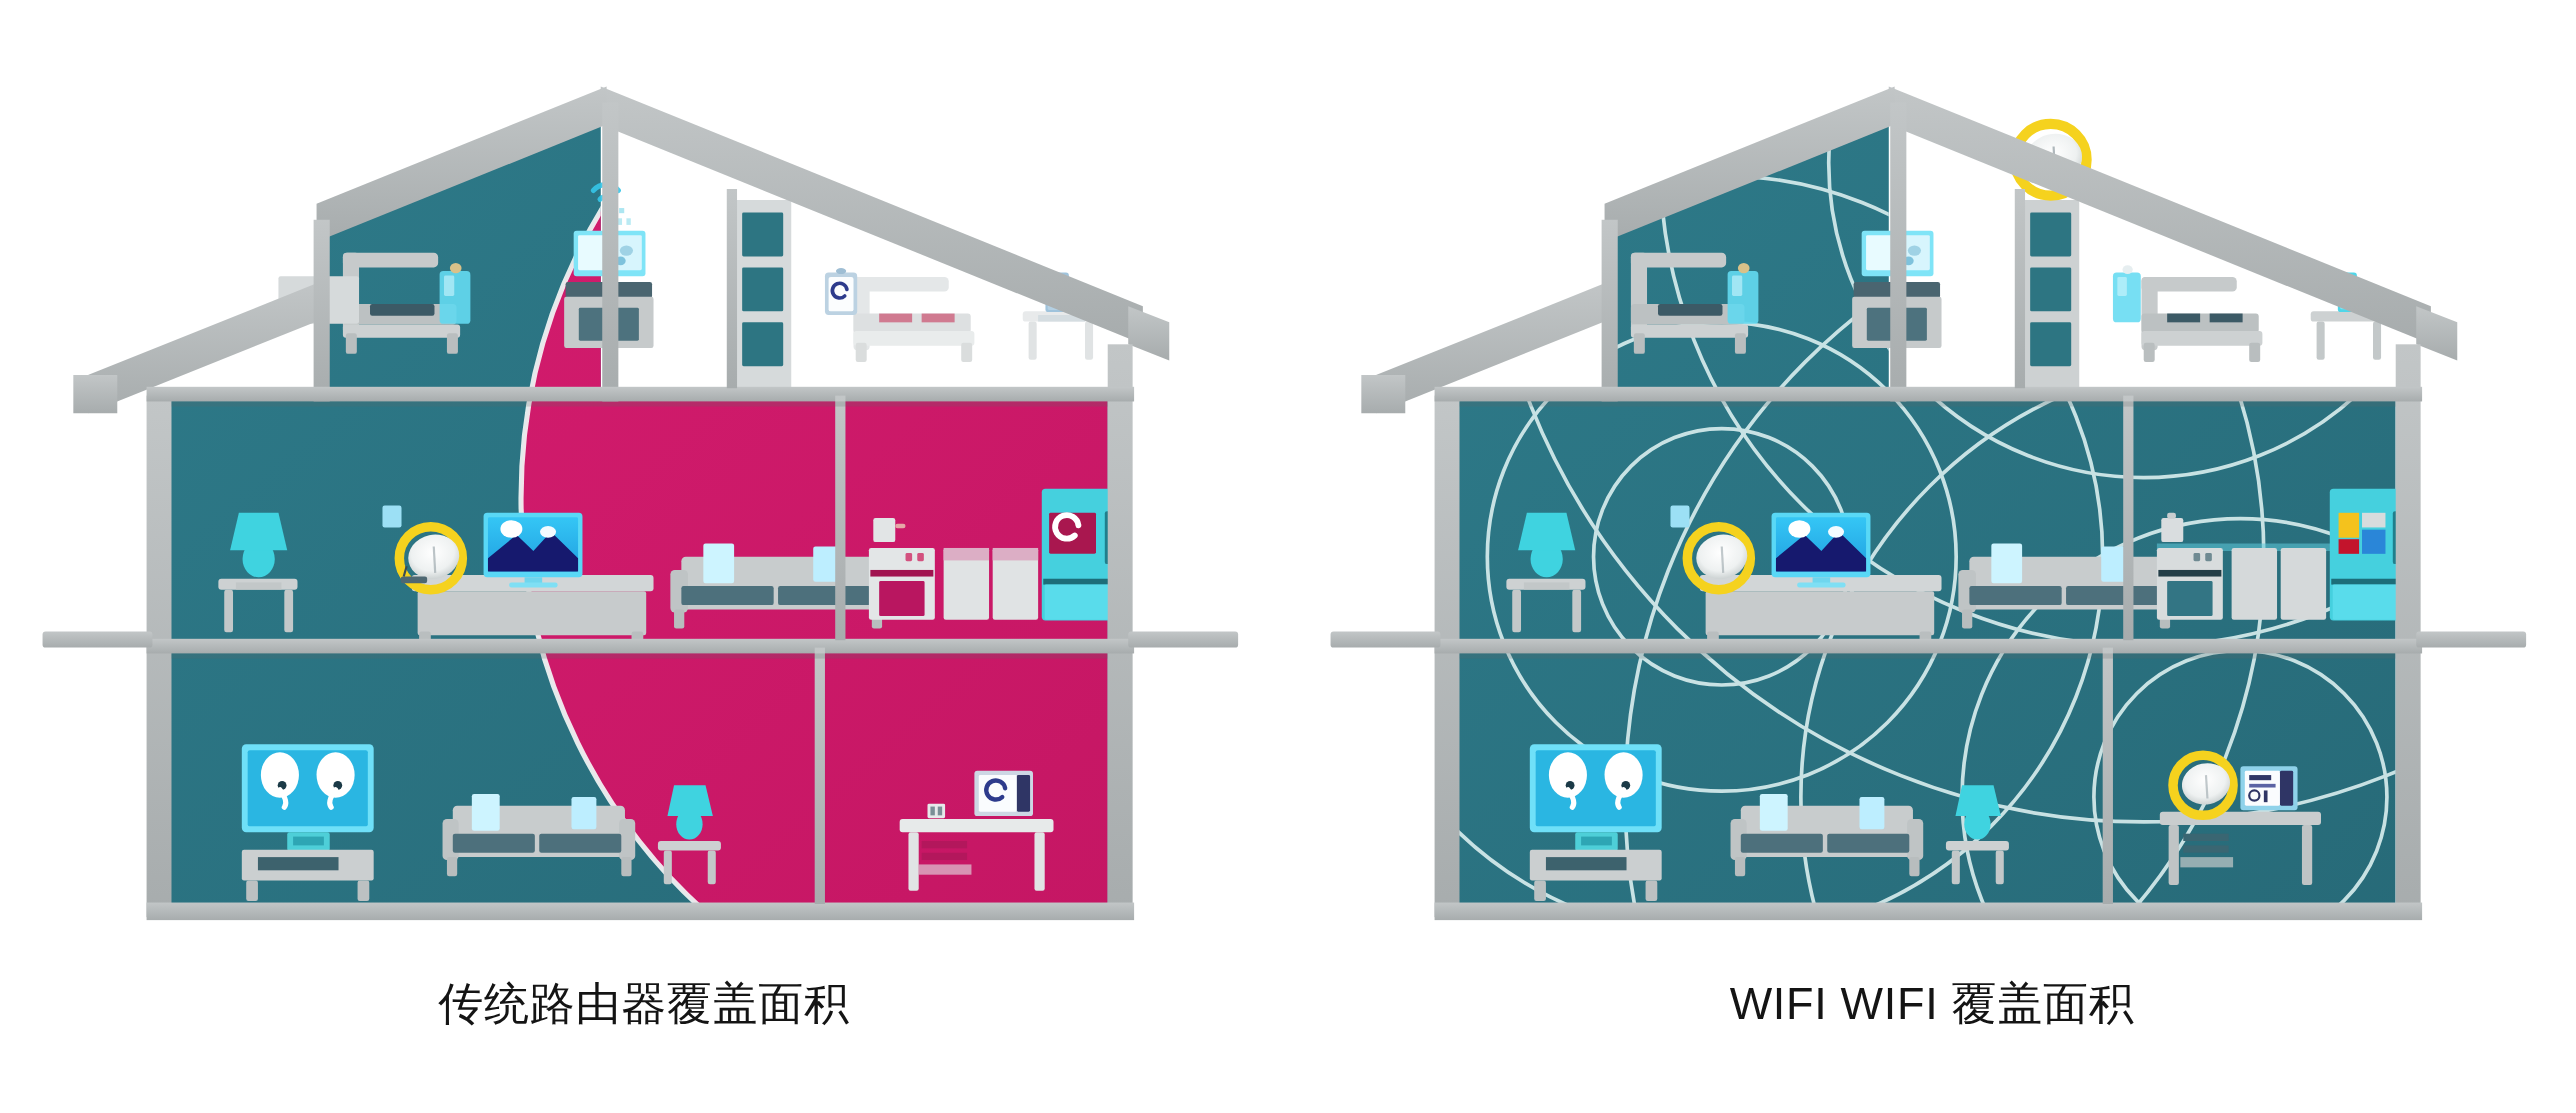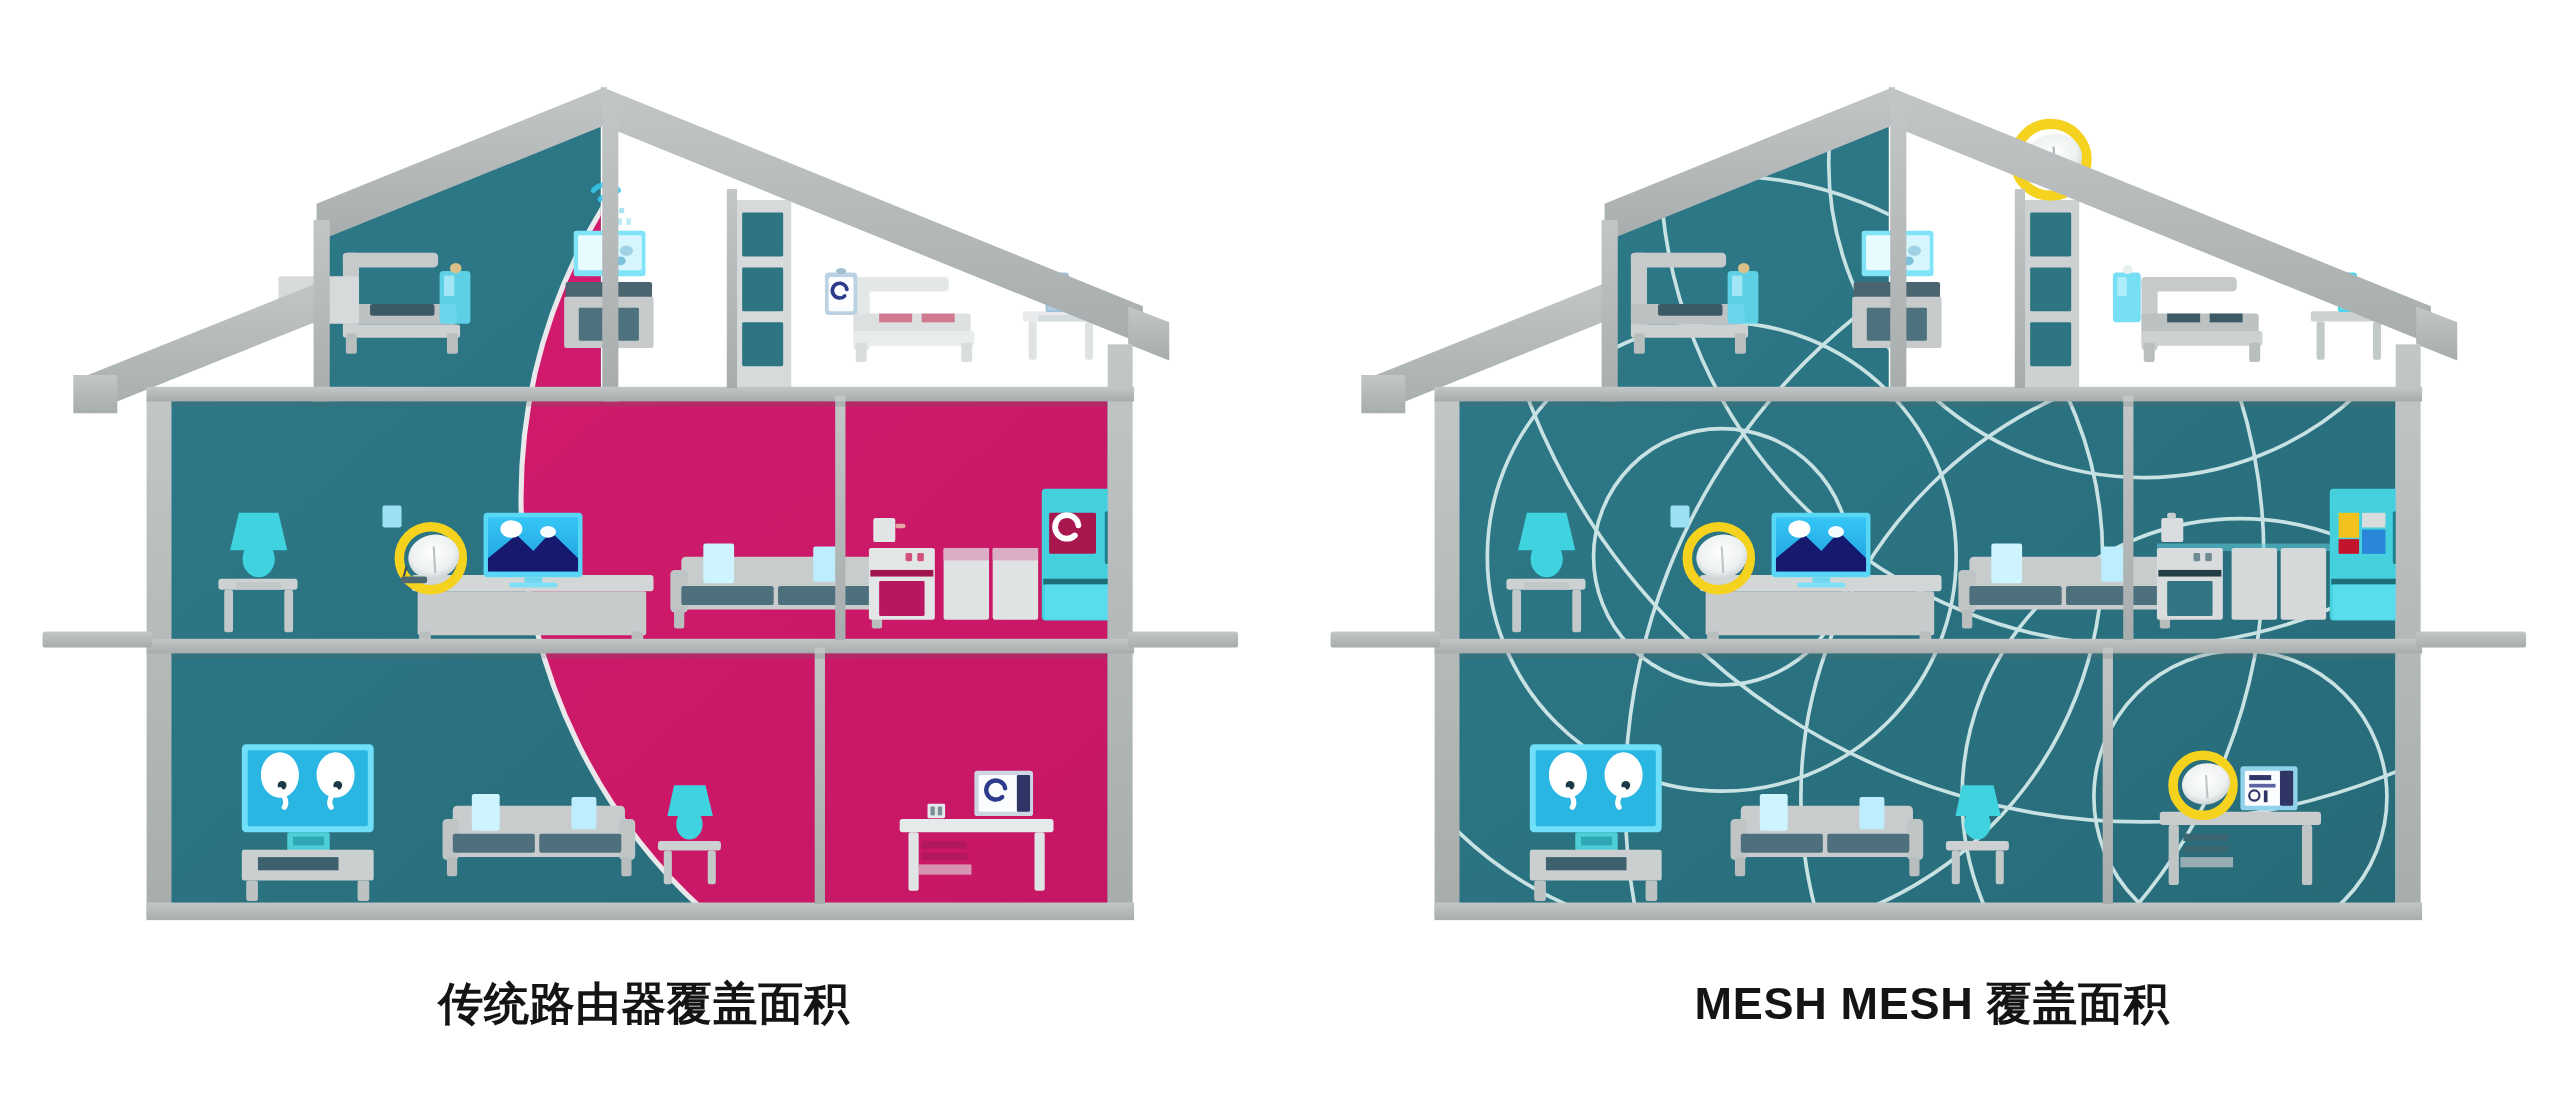--- a/index.html
+++ b/index.html
@@ -26,21 +26,21 @@
   .house-svg { position: absolute; left: 0; top: 0; }
 
   .caption {
     position: absolute;
     left: 0; right: 0;
     bottom: 88px;
     text-align: center;
     font-size: 45px;
     color: #141414;
     letter-spacing: 0.7px;
-    font-weight: 700;
+    font-weight: 400;
     line-height: 1;
     white-space: nowrap;
   }
 </style>
 </head>
 <body>
 
 <div id="stage">
 
   <div class="panel panel-left">
@@ -628,17 +628,17 @@
         <rect x="1112" y="884" width="14" height="350"></rect>
         <rect x="58" y="862" width="150" height="22" rx="4"></rect>
         <rect x="1540" y="862" width="150" height="22" rx="4"></rect>
       </g>
       <g opacity="0.22" fill="#5f6869">
         <rect x="234" y="548" width="1278" height="7"></rect>
         <rect x="234" y="892" width="1278" height="7"></rect>
       </g>
     </svg>
 
-    <div class="caption">MESH MESH 覆盖面积</div>
+    <div class="caption">WIFI WIFI 覆盖面积</div>
   </div>
 
 </div>
 
 
 </body></html>

